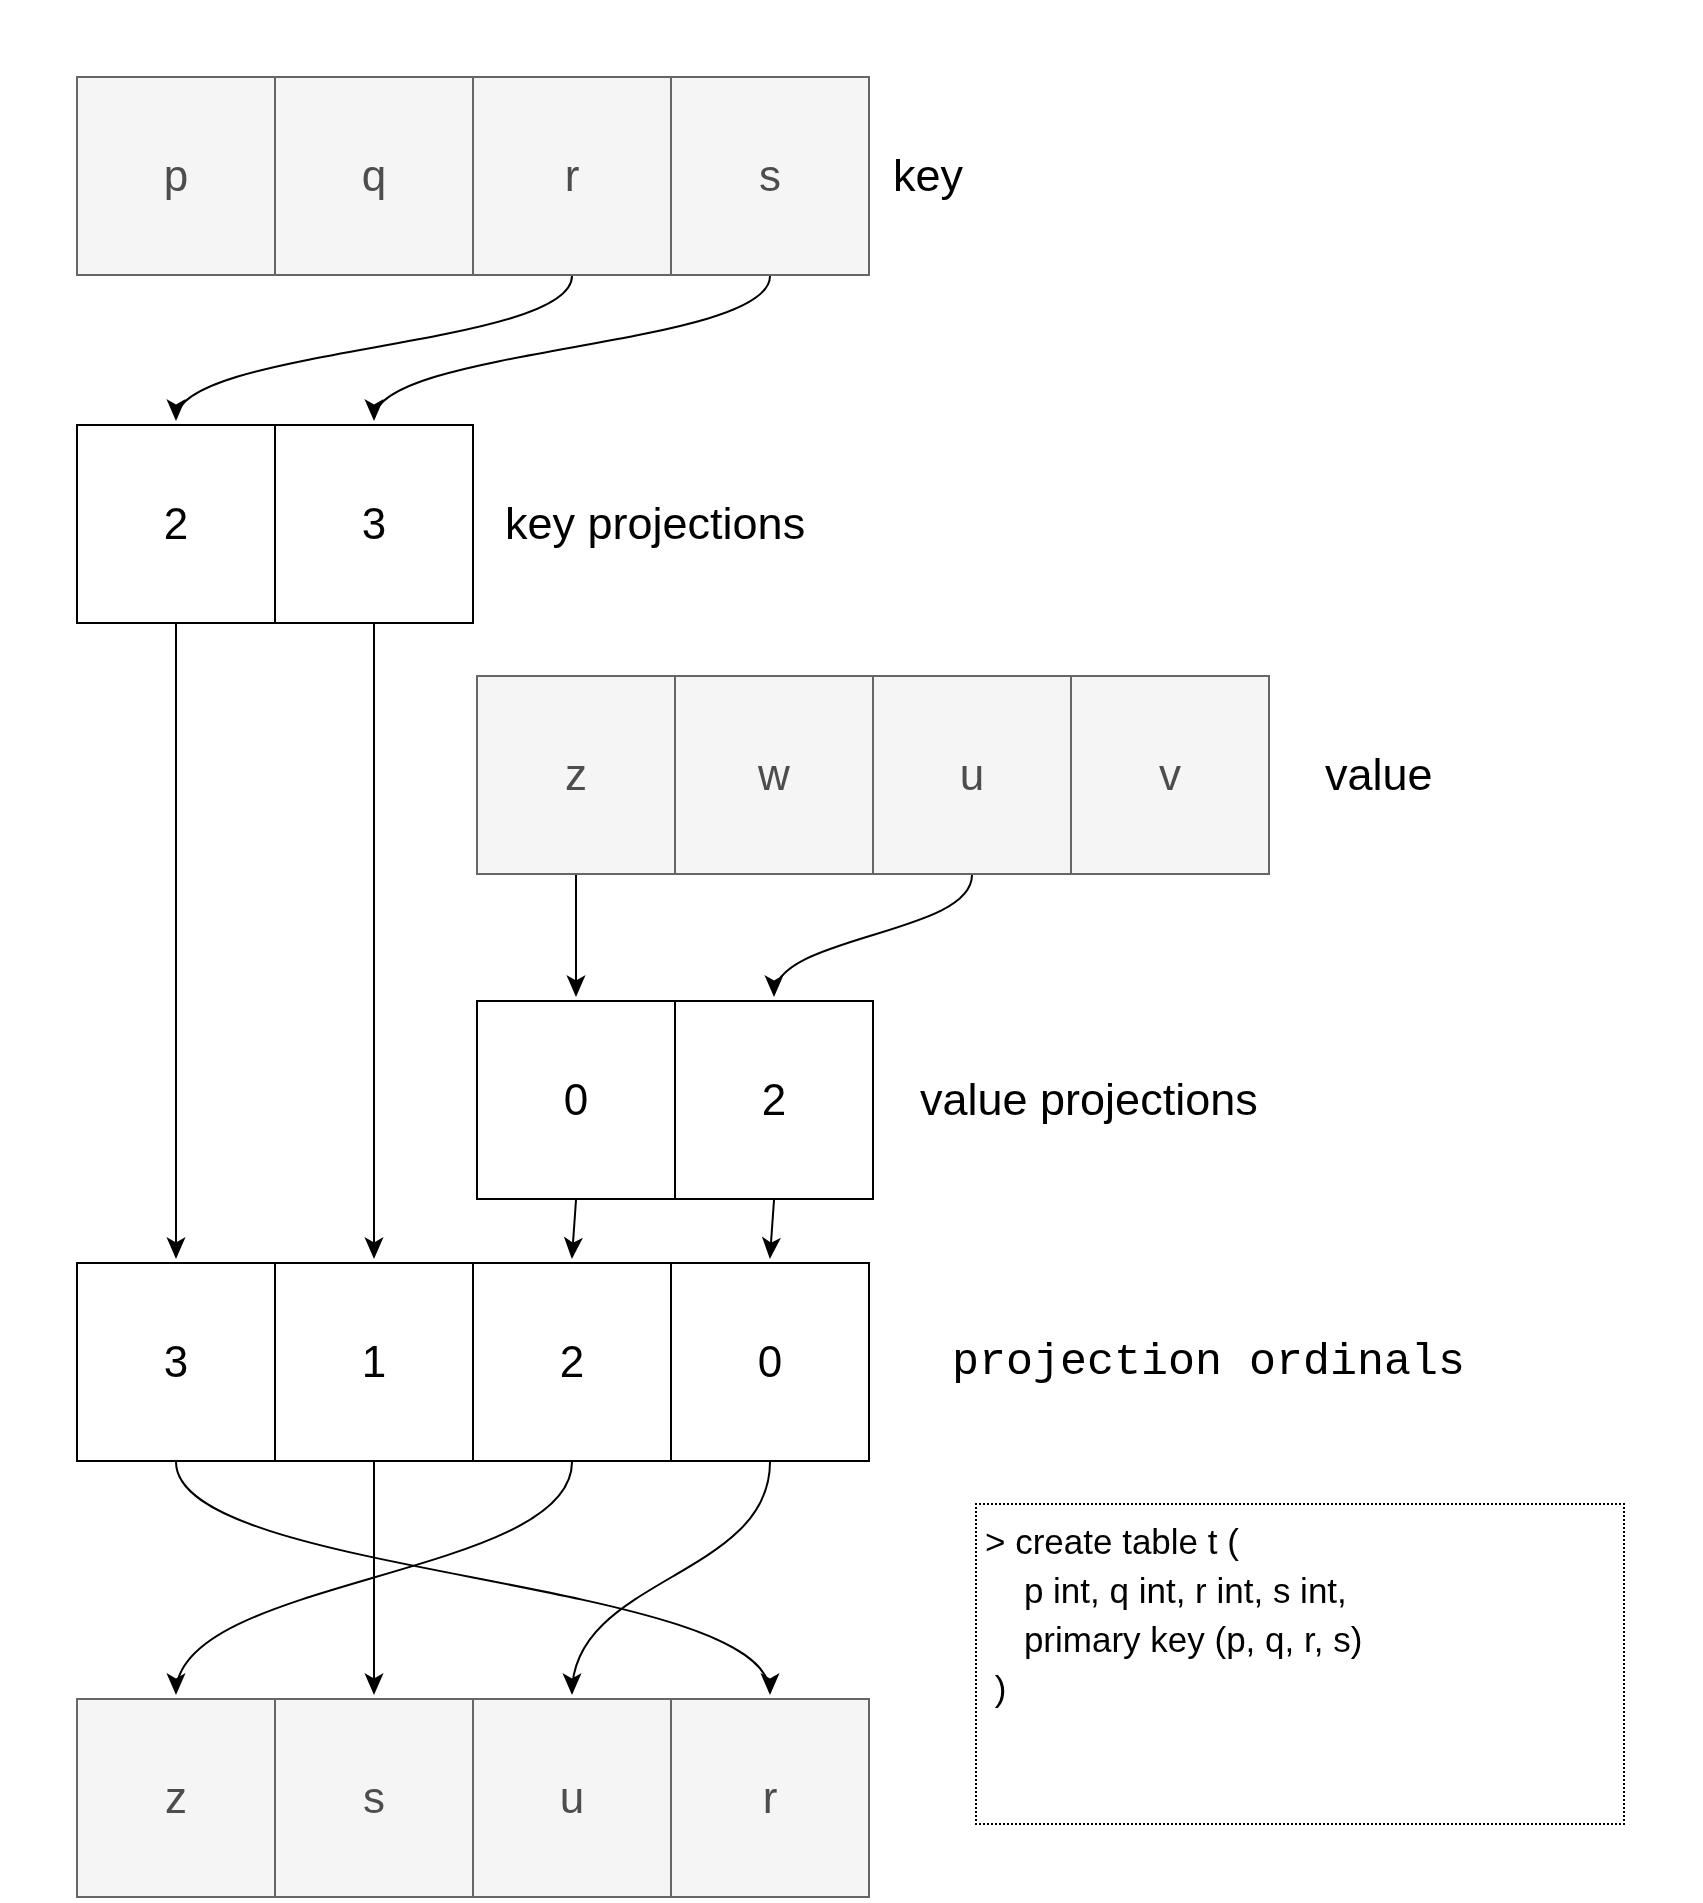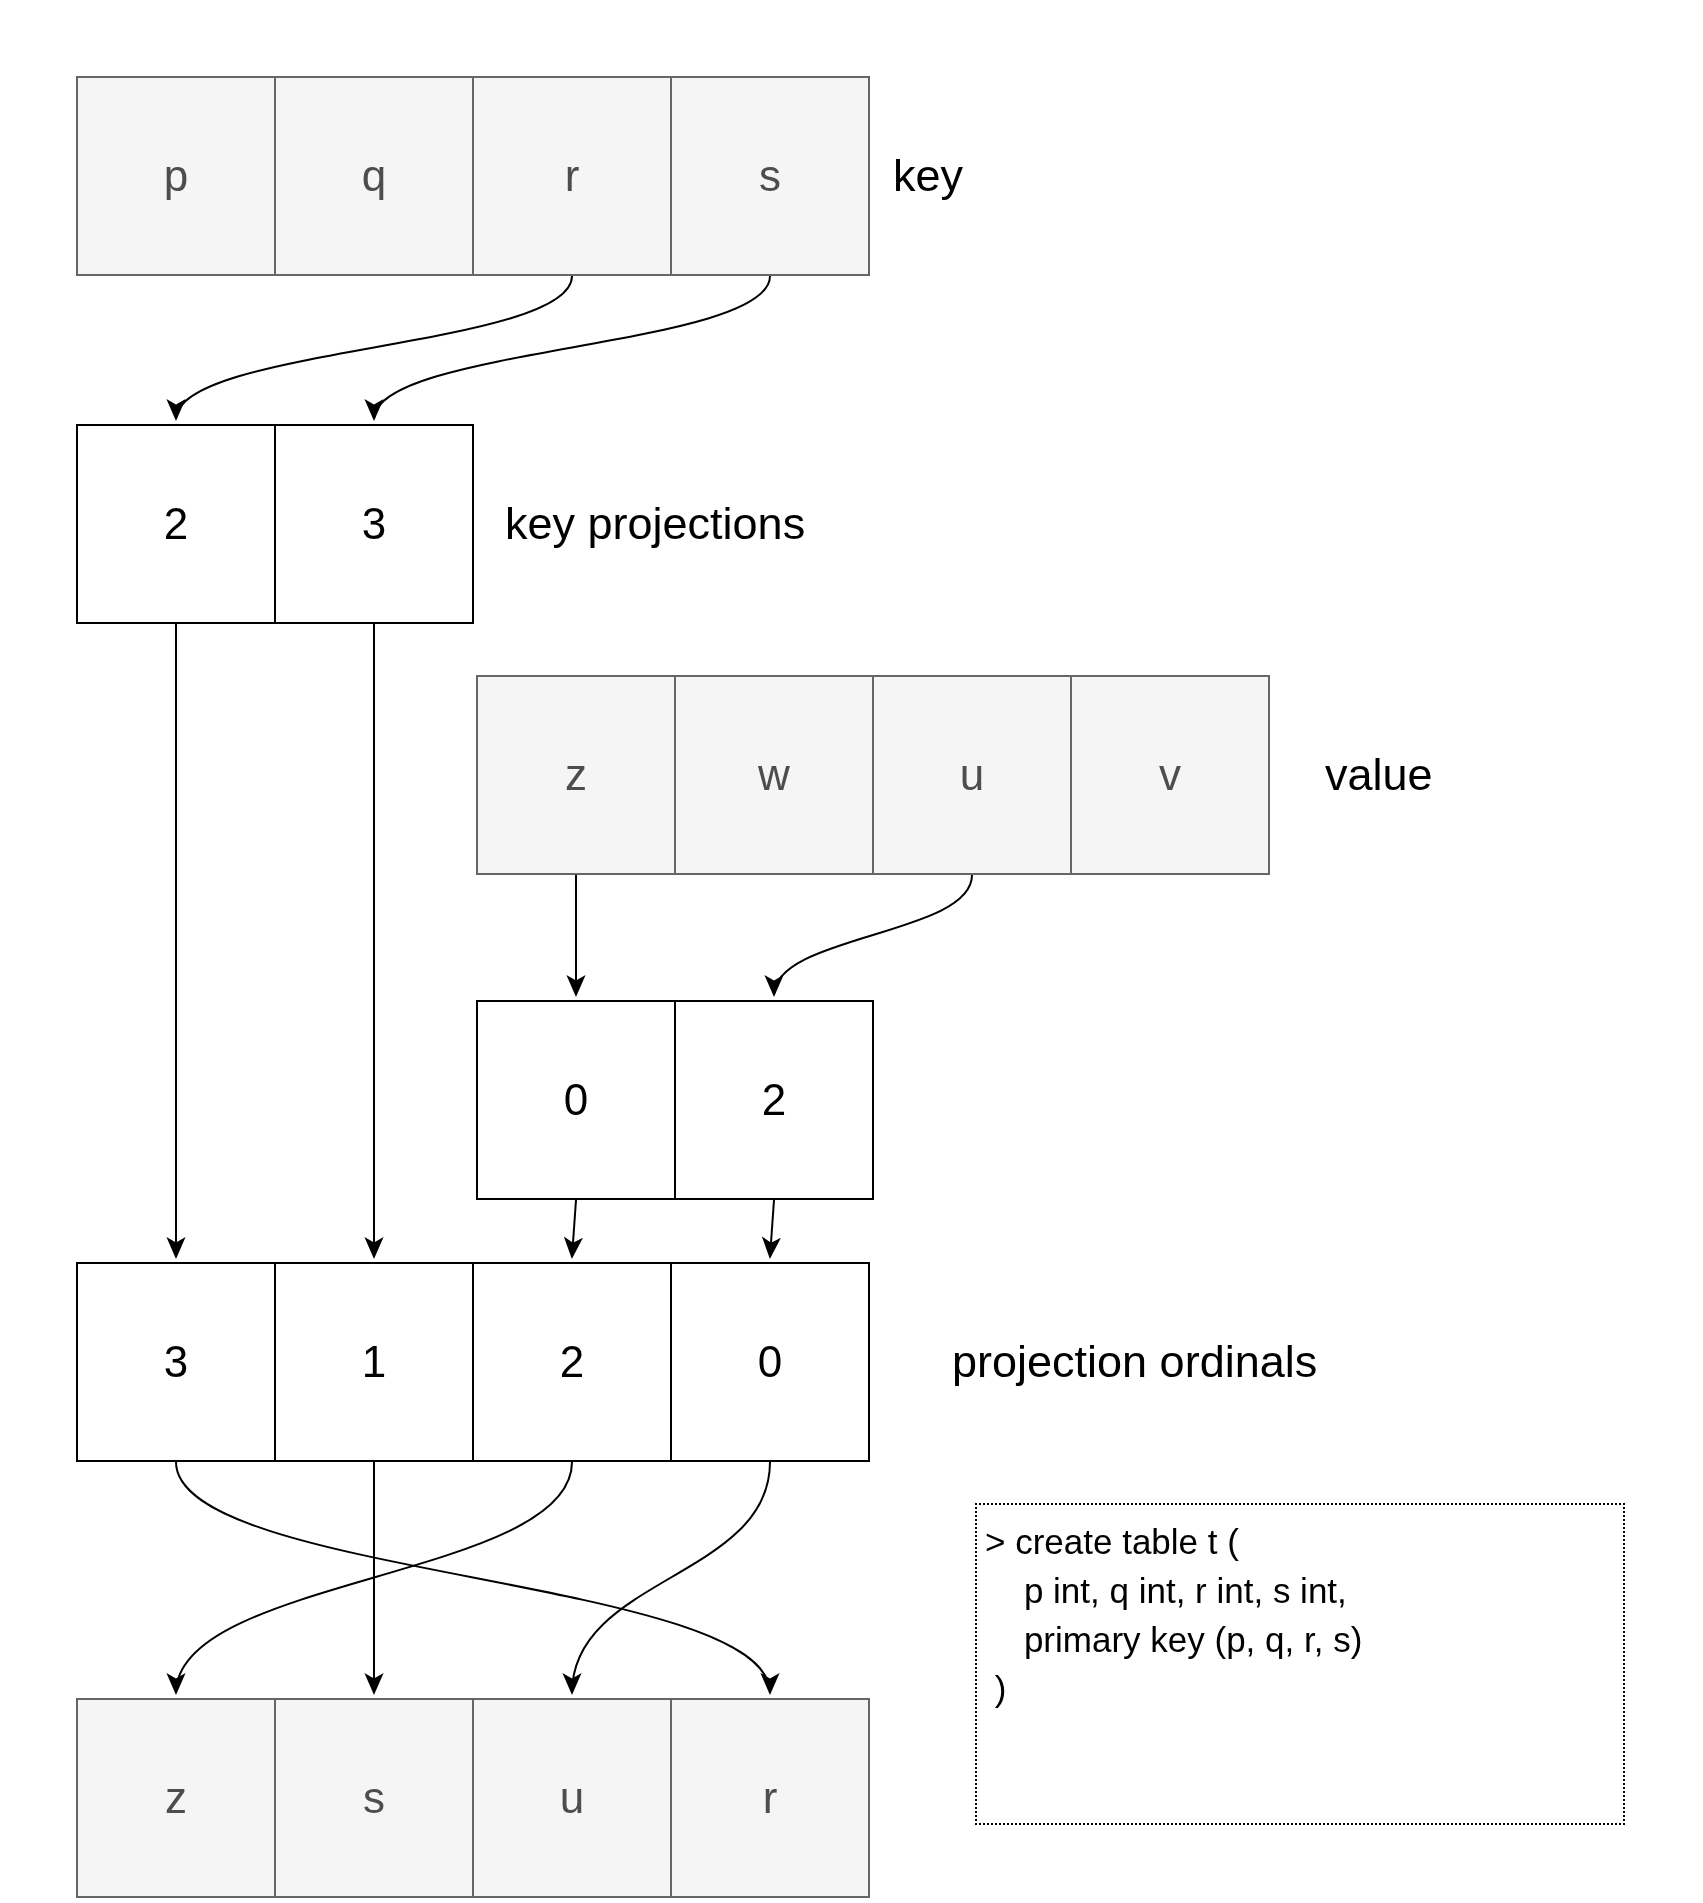--- a/index.html
+++ b/index.html
@@ -107,22 +107,23 @@
     <div class="cell white" style="left: 76px; top: 424px;">2</div>
     <div class="cell white" style="left: 274px; top: 424px;">3</div>
     <div class="row-label" style="left: 505px; top: 524px;">key projections</div>
     <div class="cell gray" style="left: 476px; top: 675px;">z</div>
     <div class="cell gray" style="left: 674px; top: 675px;">w</div>
     <div class="cell gray" style="left: 872px; top: 675px;">u</div>
     <div class="cell gray" style="left: 1070px; top: 675px;">v</div>
     <div class="row-label" style="left: 1325px; top: 775px;">value</div>
     <div class="cell white" style="left: 476px; top: 1000px;">0</div>
     <div class="cell white" style="left: 674px; top: 1000px;">2</div>
+    <div class="row-label" style="left: 920px; top: 1100px;">value projections</div>
     <div class="cell white" style="left: 76px; top: 1262px;">3</div>
     <div class="cell white" style="left: 274px; top: 1262px;">1</div>
     <div class="cell white" style="left: 472px; top: 1262px;">2</div>
     <div class="cell white" style="left: 670px; top: 1262px;">0</div>
-    <div class="row-label" style="left: 952px; top: 1362px;">projection ordinals</div>
+    <div class="row-label" style="left: 952px; top: 1362px; font-family: Liberation Mono, monospace;">projection ordinals</div>
     <div class="cell gray" style="left: 76px; top: 1698px;">z</div>
     <div class="cell gray" style="left: 274px; top: 1698px;">s</div>
     <div class="cell gray" style="left: 472px; top: 1698px;">u</div>
     <div class="cell gray" style="left: 670px; top: 1698px;">r</div>
   </div>
 
 </body></html>

